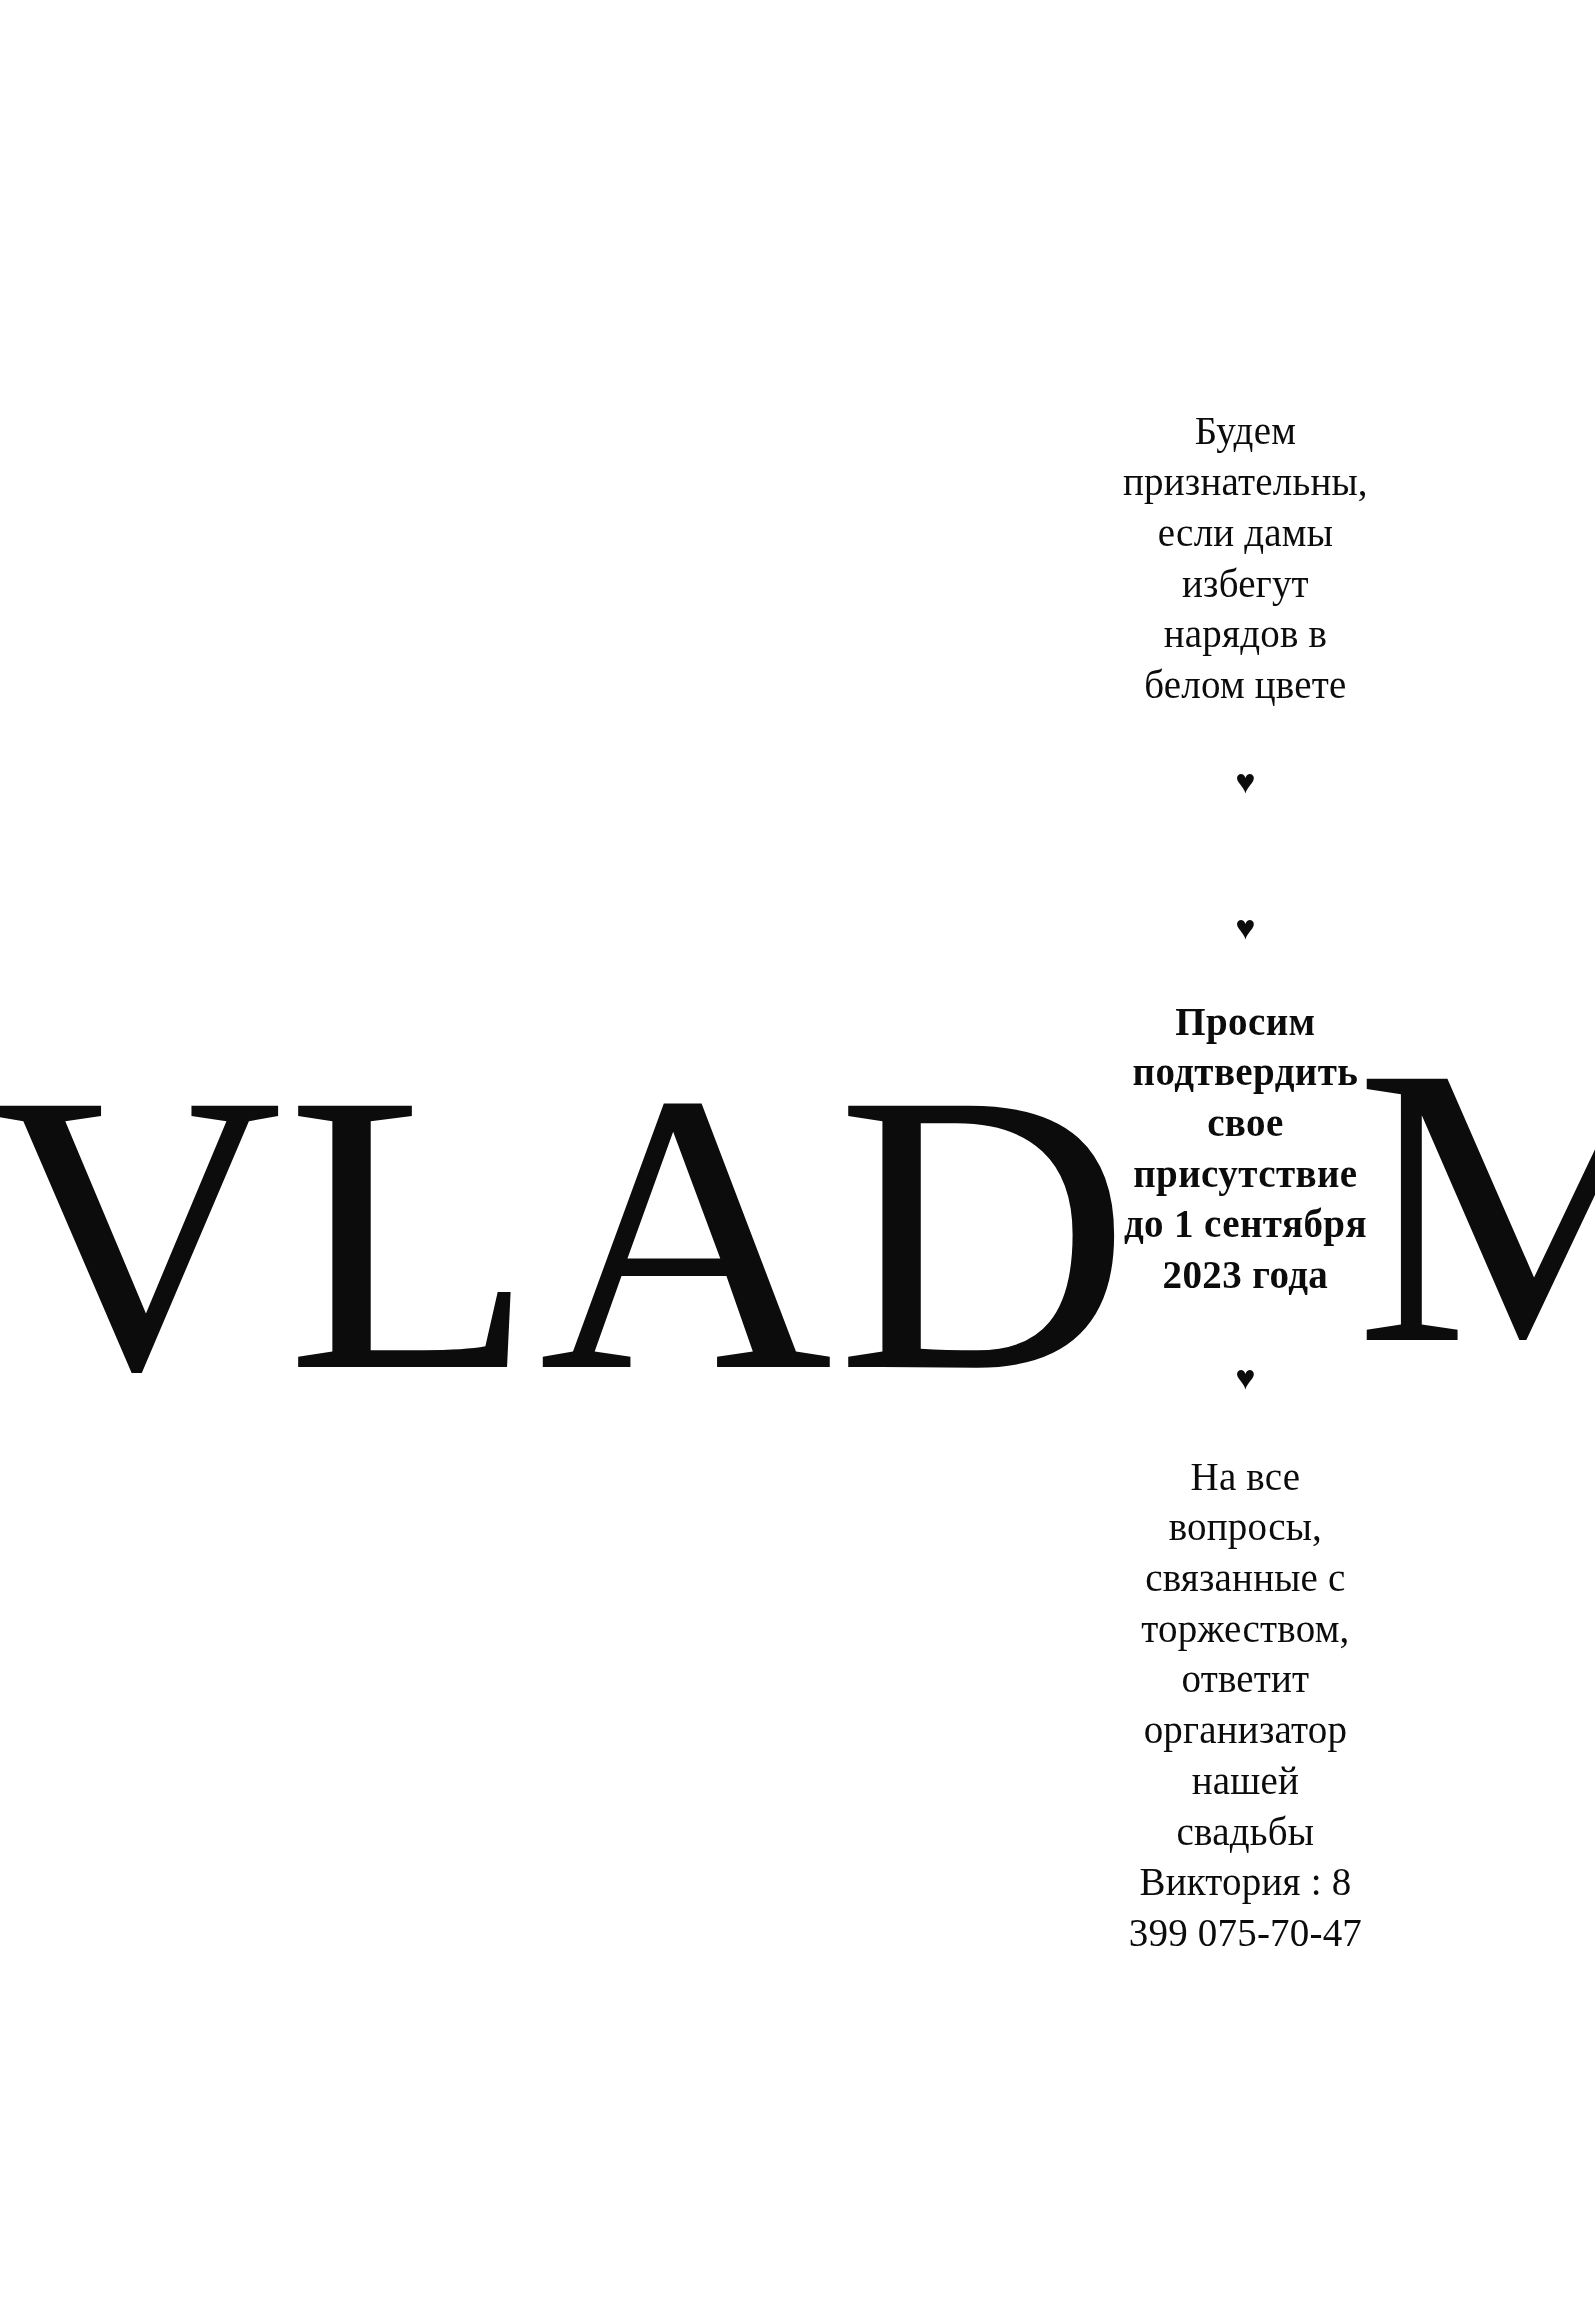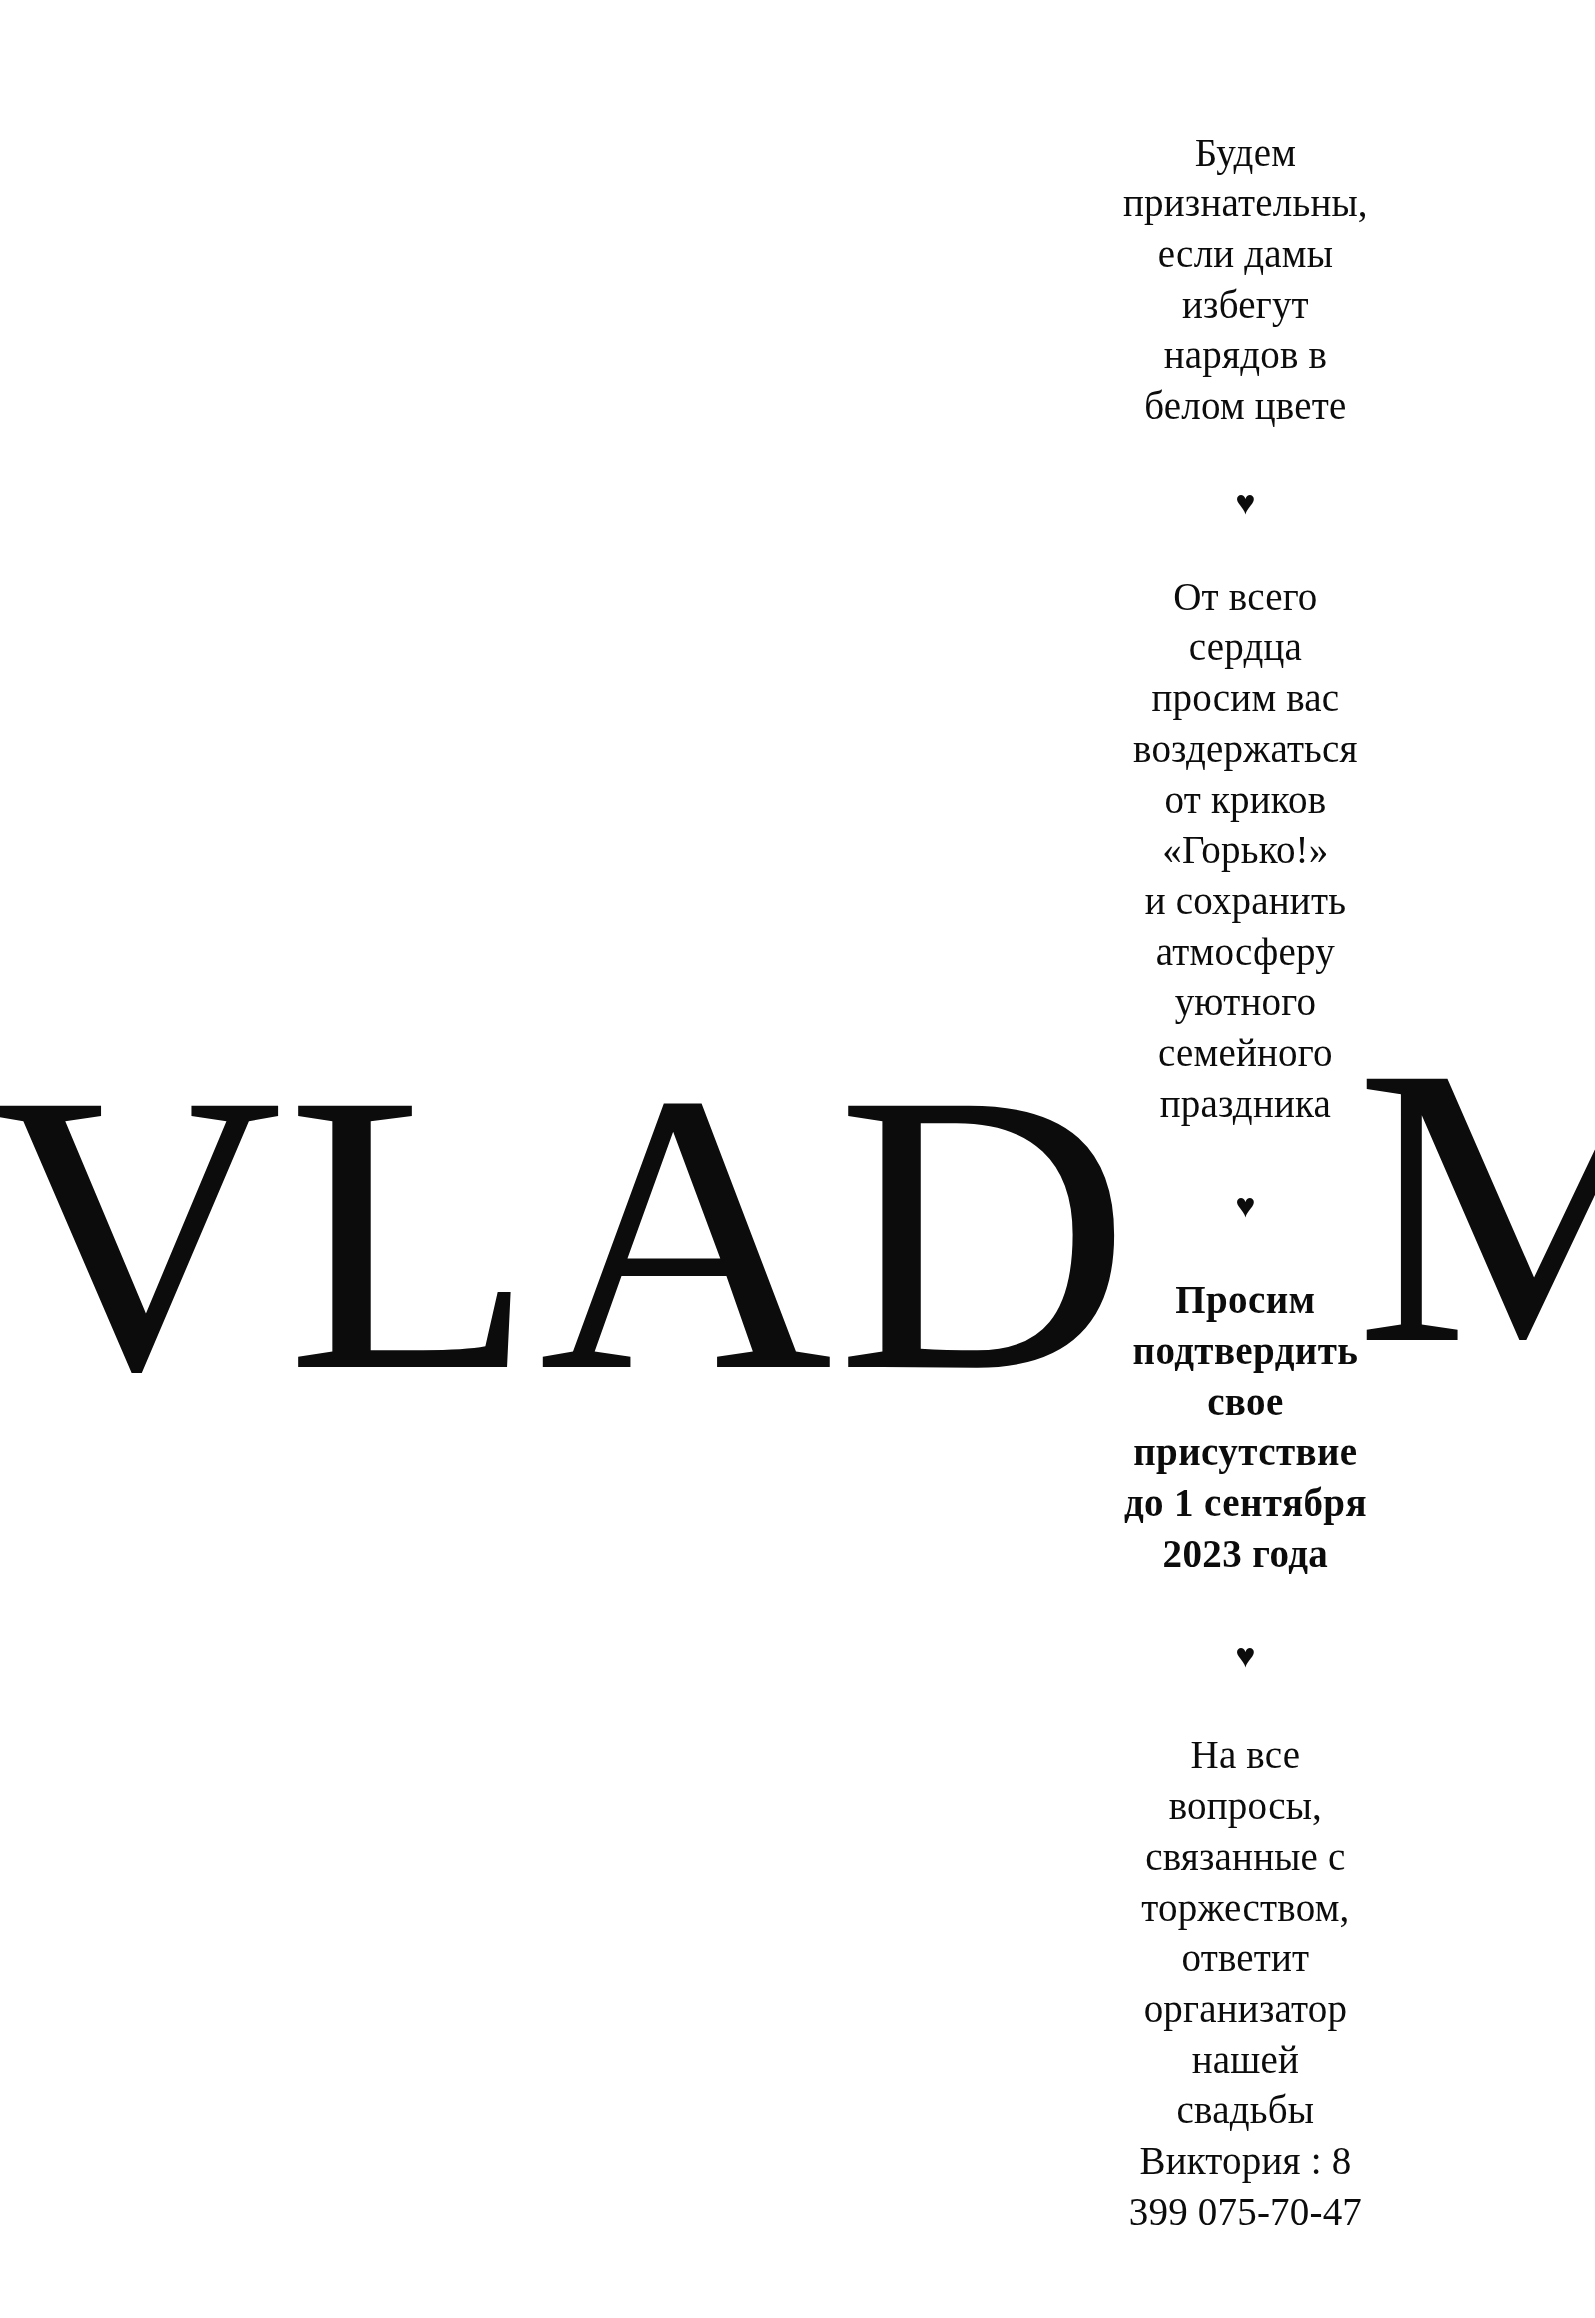--- a/index.html
+++ b/index.html
@@ -98,24 +98,20 @@
 
     <p class="para para-1">Будем признательны, если дамы избегут
 нарядов в белом цвете</p>
 
     <div class="gap-a"></div>
 
     <div class="heart">♥</div>
 
     <div class="gap-b"></div>
 
-    <p class="para">От всего сердца просим вас
-воздержаться от криков «Горько!»
-и сохранить атмосферу уютного
-семейного праздника</p>
 
     <div class="gap-c"></div>
 
     <div class="heart">♥</div>
 
     <div class="gap-b"></div>
 
     <p class="para bold">Просим подтвердить свое присутствие
 до  1 сентября 2023 года</p>
 

